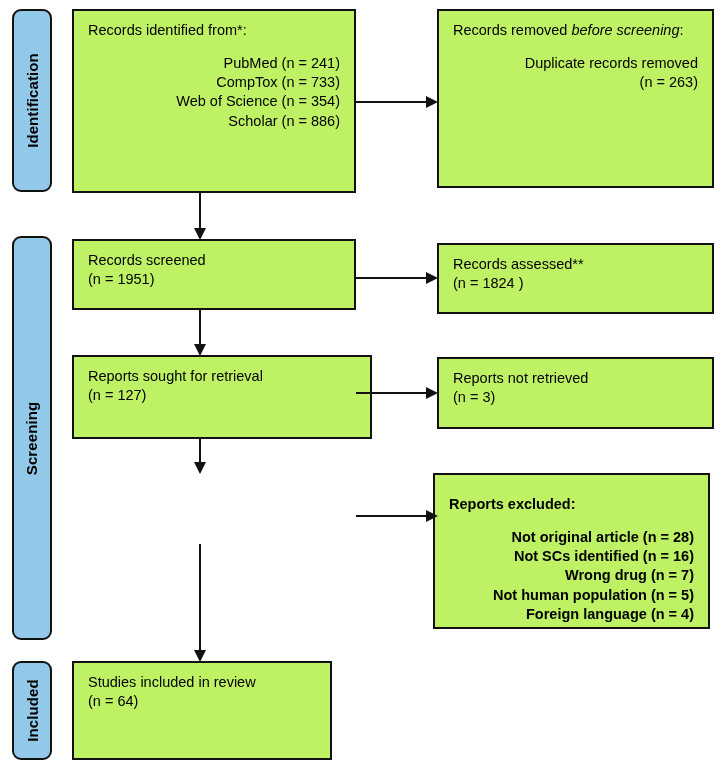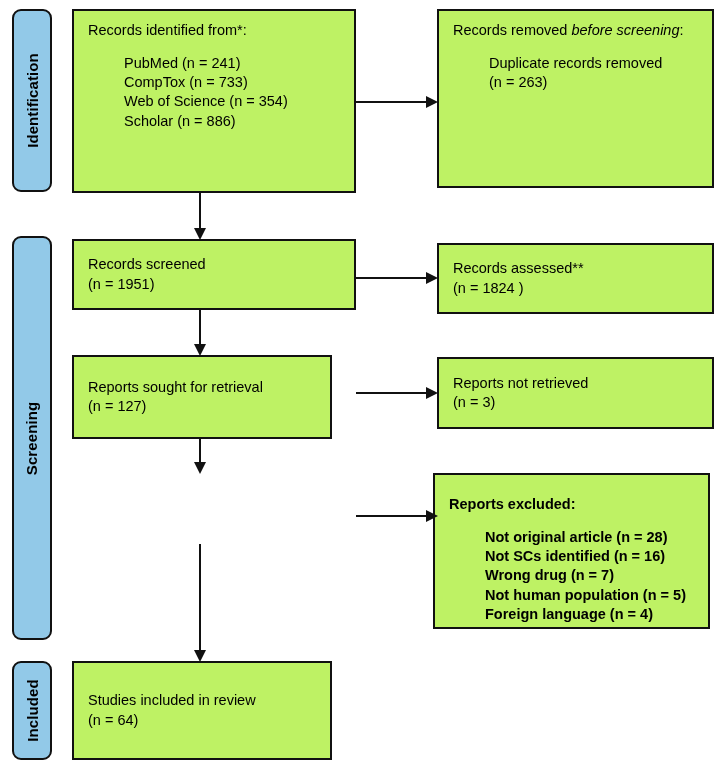--- a/index.html
+++ b/index.html
@@ -42,37 +42,38 @@
   .flow-box {
     position: absolute;
     background: #bef264;
     border: 2px solid #111111;
     box-sizing: border-box;
     padding: 10px 14px;
   }
   .flow-box.center-v {
     display: flex;
     flex-direction: column;
-    justify-content: center;
+    justify-content: flex-start;
   }
   .box-line {
     font-size: 14.5px;
     color: #000000;
     line-height: 1.32;
     white-space: pre;
   }
   .box-heading {
     font-size: 14.5px;
     color: #000000;
     line-height: 1.32;
   }
   .sub-list {
     margin: 0;
     padding: 0;
     list-style: none;
+    text-align: right;
   }
   .sub-list li {
     font-size: 14.5px;
     color: #000000;
     line-height: 1.32;
     white-space: pre;
   }
   .gap-sm { height: 14px; }
   .indent { padding-left: 36px; }
 
@@ -127,21 +128,21 @@
   <div class="flow-box center-v" style="left:72px; top:239px; width:284px; height:71px;">
     <div class="box-line">Records screened</div>
     <div class="box-line">(n = 1951)</div>
   </div>
 
   <div class="flow-box center-v" style="left:437px; top:243px; width:277px; height:71px;">
     <div class="box-line">Records assessed**</div>
     <div class="box-line">(n = 1824 )</div>
   </div>
 
-  <div class="flow-box center-v" style="left:72px; top:355px; width:260px; height:84px;">
+  <div class="flow-box center-v" style="left:72px; top:355px; width:300px; height:84px;">
     <div class="box-line">Reports sought for retrieval</div>
     <div class="box-line">(n = 127)</div>
   </div>
 
   <div class="flow-box center-v" style="left:437px; top:357px; width:277px; height:72px;">
     <div class="box-line">Reports not retrieved</div>
     <div class="box-line">(n = 3)</div>
   </div>
 
 

